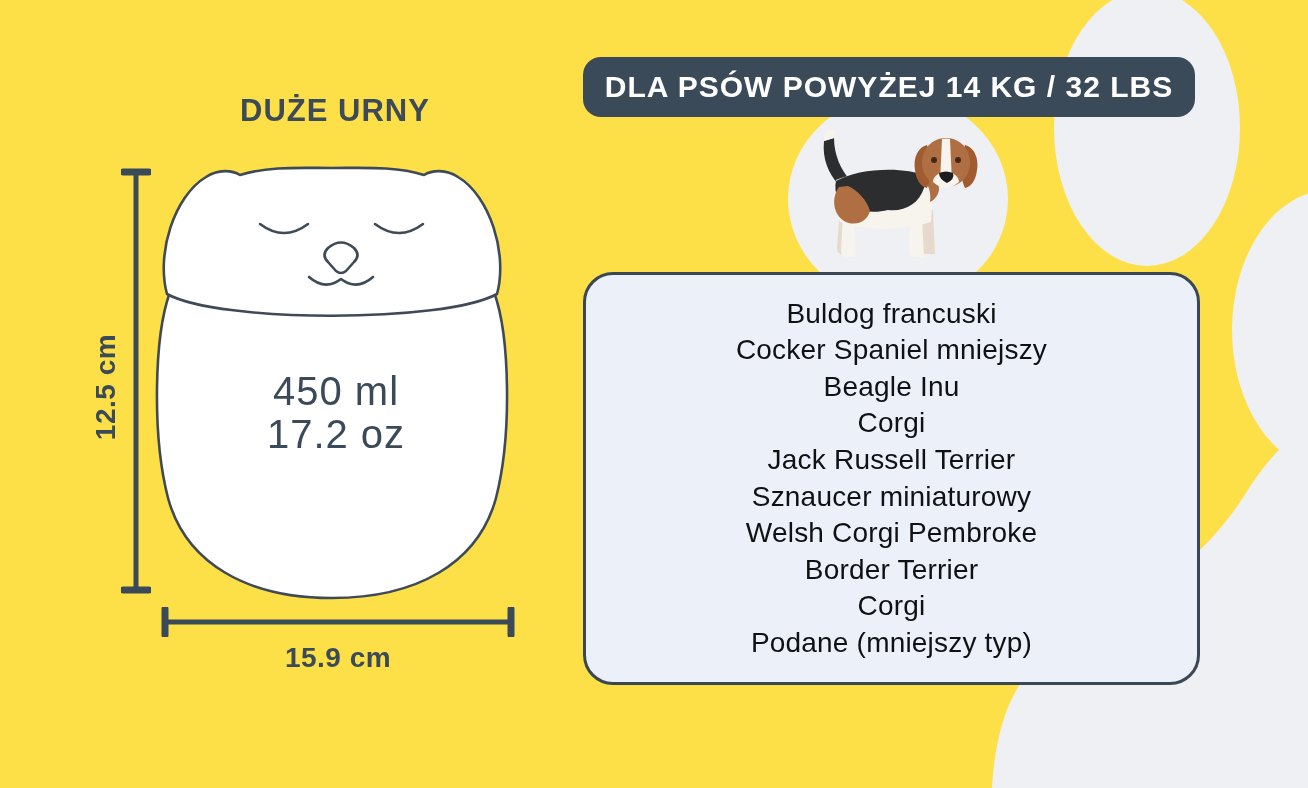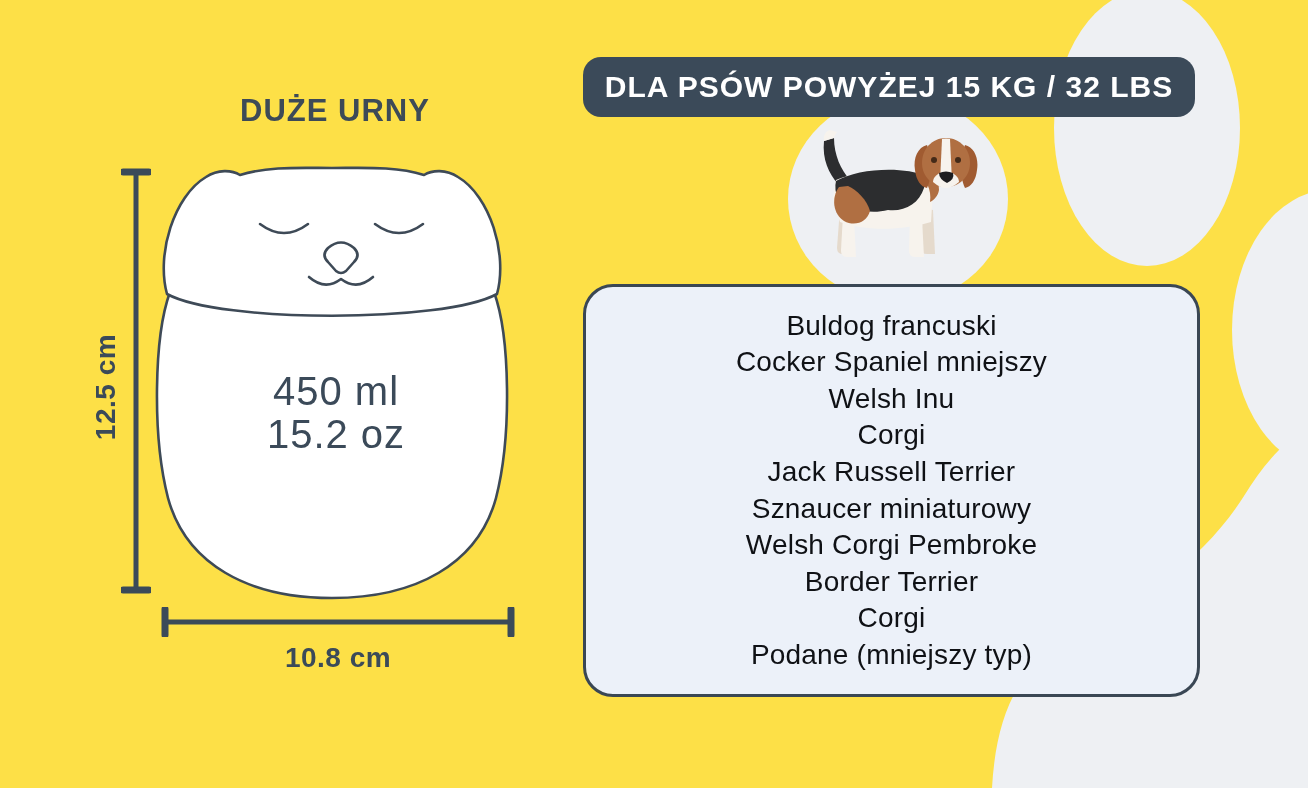--- a/index.html
+++ b/index.html
@@ -46,21 +46,21 @@
     color:#ffffff;font-size:30px;font-weight:700;letter-spacing:1px;
     text-align:center;line-height:60px;
     white-space:nowrap;
   }
   .dog-svg{left:806px;top:130px;width:172px;height:130px;}
   .breed-card{
     left:583px;top:272px;width:617px;height:413px;
     background:#ecf1f9;
     border:3px solid #3a4754;border-radius:30px;
     box-sizing:border-box;
-    display:flex;flex-direction:column;justify-content:center;align-items:center;margin-top:12px;
+    display:flex;flex-direction:column;justify-content:center;align-items:center;
   }
   .breed-item{
     font-size:28px;line-height:36.6px;color:#0f1115;
     text-align:center;letter-spacing:0.2px;
   }
   
   .note{
     left:245px;top:694px;width:822px;
     text-align:center;font-style:italic;font-size:24px;line-height:33px;
     color:#141414;
@@ -90,38 +90,38 @@
     <g>
       <path d="M 114 64 Q 138 82 162 64"></path>
       <path d="M 229 64 Q 253 82 277 64"></path>
       <path d="M 182 88 Q 195 77 208 88 Q 215 95 208 102 L 200 111 Q 195 115 190 111 L 182 102 Q 175 95 182 88 Z"></path>
       <path d="M 163 117 Q 179 131 195 119 Q 211 131 227 117"></path>
     </g>
   </svg>
 
   <div class="abs vol-block">
     <div>450 ml</div>
-    <div>15.2 oz</div>
+    <div>17.2 oz</div>
   </div>
 
   <svg class="abs dim-v-svg" viewBox="0 0 30 428" xmlns="http://www.w3.org/2000/svg" stroke="#3b4a59" stroke-linecap="round">
     <line x1="15" y1="6" x2="15" y2="422" stroke-width="5"></line>
     <line x1="2" y1="5" x2="28" y2="5" stroke-width="7"></line>
     <line x1="2" y1="423" x2="28" y2="423" stroke-width="7"></line>
   </svg>
   <div class="abs dim-v-label">12.5 cm</div>
 
   <svg class="abs dim-h-svg" viewBox="0 0 354 30" xmlns="http://www.w3.org/2000/svg" stroke="#3b4a59" stroke-linecap="round">
     <line x1="5" y1="15" x2="349" y2="15" stroke-width="5"></line>
     <line x1="4" y1="2" x2="4" y2="28" stroke-width="7"></line>
     <line x1="350" y1="2" x2="350" y2="28" stroke-width="7"></line>
   </svg>
-  <div class="abs dim-h-label">10.8 cm</div>
+  <div class="abs dim-h-label">15.9 cm</div>
 
-  <div class="abs banner">DLA PSÓW POWYŻEJ 15 KG / 32 LBS</div>
+  <div class="abs banner">DLA PSÓW POWYŻEJ 14 KG / 32 LBS</div>
 
   <svg class="abs dog-svg" viewBox="0 0 172 130" xmlns="http://www.w3.org/2000/svg">
 
     <path d="M 32 54 C 23 44 16 29 18 11 L 28 8 C 28 25 35 40 44 50 Z" fill="#2c2d2f"></path>
     <path d="M 18 11 C 17 5 20 1 24 0 L 31 2 C 29 5 28 7 28 8 Z" fill="#f7f3ed"></path>
 
     <path d="M 34 78 L 31 118 Q 31 124 37 124 L 45 124 L 44 82 Z" fill="#e5dacc"></path>
     <path d="M 117 78 L 115 118 Q 115 124 121 124 L 129 124 L 127 80 Z" fill="#e5dacc"></path>
 
     <path d="M 30 50 C 52 40 100 38 121 47 L 127 60 L 125 92 C 96 101 57 101 34 92 L 27 68 Z" fill="#f7f3ed"></path>
@@ -142,21 +142,21 @@
       <path d="M 140 42 C 132 42 127 47 127 52 Q 134 58 140 58 Q 146 58 153 52 C 153 47 148 42 140 42 Z" fill="#f7f3ed"></path>
       <path d="M 133 43 Q 140 40 147 43 Q 149 49 141 53 Q 133 49 133 43 Z" fill="#1d1d1f"></path>
       <circle cx="128" cy="30" r="3" fill="#432a18"></circle>
       <circle cx="152" cy="30" r="3" fill="#432a18"></circle>
     </g>
   </svg>
 
   <div class="abs breed-card">
     <div class="breed-item">Buldog francuski</div>
     <div class="breed-item">Cocker Spaniel mniejszy</div>
-    <div class="breed-item">Welsh Inu</div>
+    <div class="breed-item">Beagle Inu</div>
     <div class="breed-item">Corgi</div>
     <div class="breed-item">Jack Russell Terrier</div>
     <div class="breed-item">Sznaucer miniaturowy</div>
     <div class="breed-item">Welsh Corgi Pembroke</div>
     <div class="breed-item">Border Terrier</div>
     <div class="breed-item">Corgi</div>
     <div class="breed-item">Podane (mniejszy typ)</div>
   </div>
 
 

